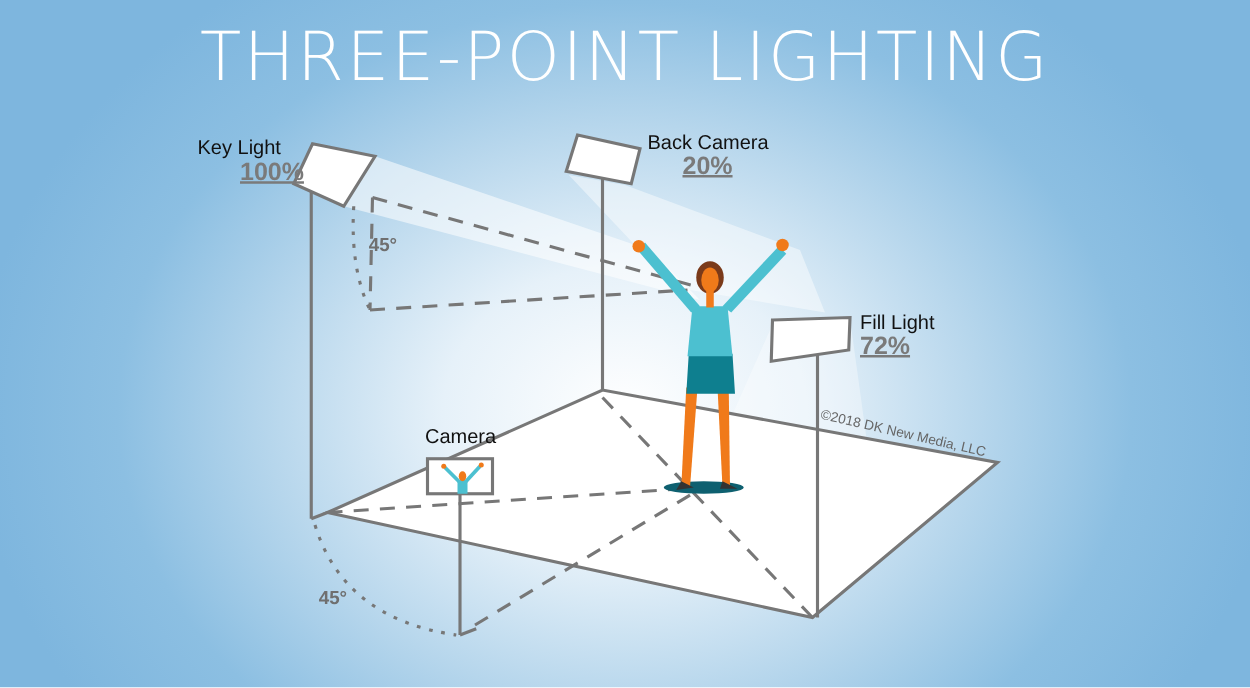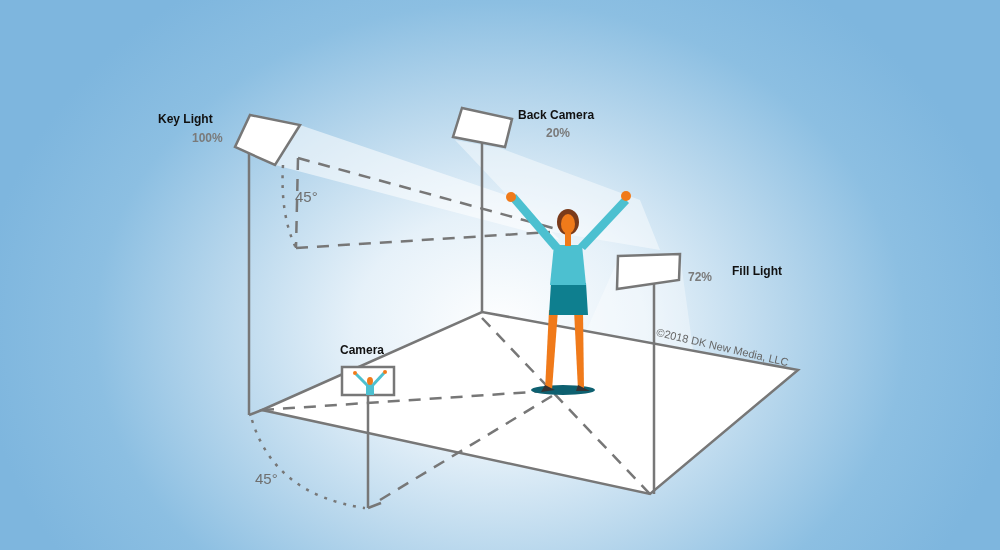--- a/index.html
+++ b/index.html
@@ -2,23 +2,23 @@
 <html><head>
 <meta charset="utf-8">
 <style>
   html, body { margin: 0; padding: 0; }
   body { width: 1000px; height: 550px; overflow: hidden; font-family: "Liberation Sans", "DejaVu Sans", sans-serif; }
   .stage { position: relative; width: 1000px; height: 550px;
     background: radial-gradient(ellipse 520px 420px at 500px 330px, #ffffff 0%, #e6f1f9 28%, #b6d6ec 55%, #8cbfe2 78%, #7eb6de 100%); }
   svg { position: absolute; left: 0; top: 0; }
   .title { position: absolute; left: 0; top: 14px; width: 1000px; text-align: center; color: #ffffff;
     font-size: 54px; font-weight: 300; letter-spacing: 2px; font-family: "DejaVu Sans", sans-serif; }
-  .label { position: absolute; font-weight: bold; font-size: 12px; color: #111; line-height: 18px; }
-  .pct { position: absolute; font-weight: bold; font-size: 12px; color: #7a7a7a; line-height: 18px; }
-  .angle { position: absolute; font-size: 15px; font-weight: normal; color: #6f6f6f; }
+  .label { position: absolute; font-weight: normal; font-size: 16px; color: #111; line-height: 18px; }
+  .pct { position: absolute; font-weight: bold; font-size: 20px; color: #7a7a7a; line-height: 18px; text-decoration: underline; }
+  .angle { position: absolute; font-size: 15px; font-weight: bold; color: #6f6f6f; }
   .copyright { position: absolute; font-size: 11px; color: #666; transform: rotate(13deg); transform-origin: left top; white-space: nowrap; }
 </style>
 </head>
 <body>
 
 <div class="stage">
 
   <svg width="1000" height="550" viewBox="0 0 1000 550">
 
     <polygon points="300,125 275,165 560,240 520,200" fill="#ffffff" opacity="0.55"></polygon>
@@ -72,28 +72,29 @@
       <polygon points="510,200 516,194 560,245 553,250" fill="#4cc0d0"></polygon>
       <polygon points="623,197 629,203 585,250 578,245" fill="#4cc0d0"></polygon>
       <circle cx="511" cy="197" r="5" fill="#f07a1a"></circle>
       <circle cx="626" cy="196" r="5" fill="#f07a1a"></circle>
       <ellipse cx="568" cy="222" rx="11" ry="13" fill="#7a3a1a"></ellipse>
       <ellipse cx="568" cy="224" rx="7" ry="10" fill="#f07a1a"></ellipse>
       <rect x="565" y="232" width="6" height="14" fill="#f07a1a"></rect>
     </g>
   </svg>
 
+  <div class="title">THREE-POINT LIGHTING</div>
 
   <div class="label" style="left:158px; top:110px;">Key Light</div>
   <div class="pct" style="left:192px; top:129px;">100%</div>
 
   <div class="label" style="left:518px; top:106px;">Back Camera</div>
   <div class="pct" style="left:546px; top:124px;">20%</div>
 
-  <div class="label" style="left:688px; top:262px;margin-left:44px;">Fill Light</div>
+  <div class="label" style="left:688px; top:250px;">Fill Light</div>
   <div class="pct" style="left:688px; top:268px;">72%</div>
 
   <div class="label" style="left:340px; top:341px;">Camera</div>
 
   <div class="angle" style="left:295px; top:188px;">45°</div>
   <div class="angle" style="left:255px; top:470px;">45°</div>
 
   <div class="copyright" style="left:658px; top:326px;">©2018 DK New Media, LLC</div>
 </div>
 

